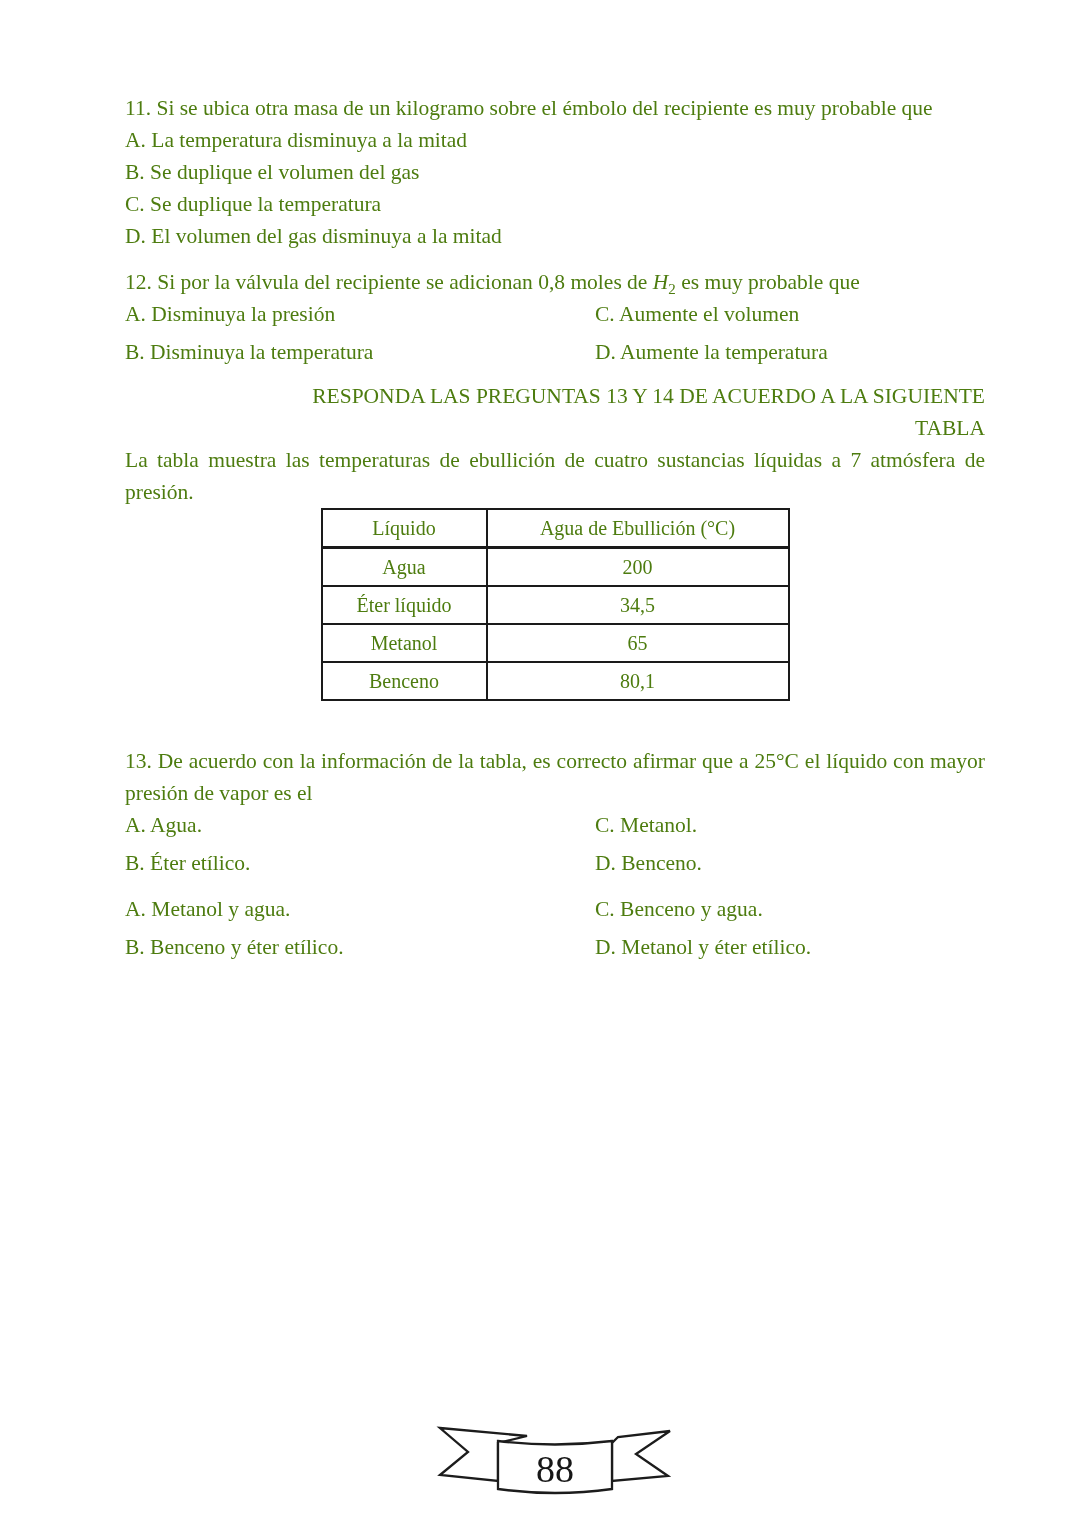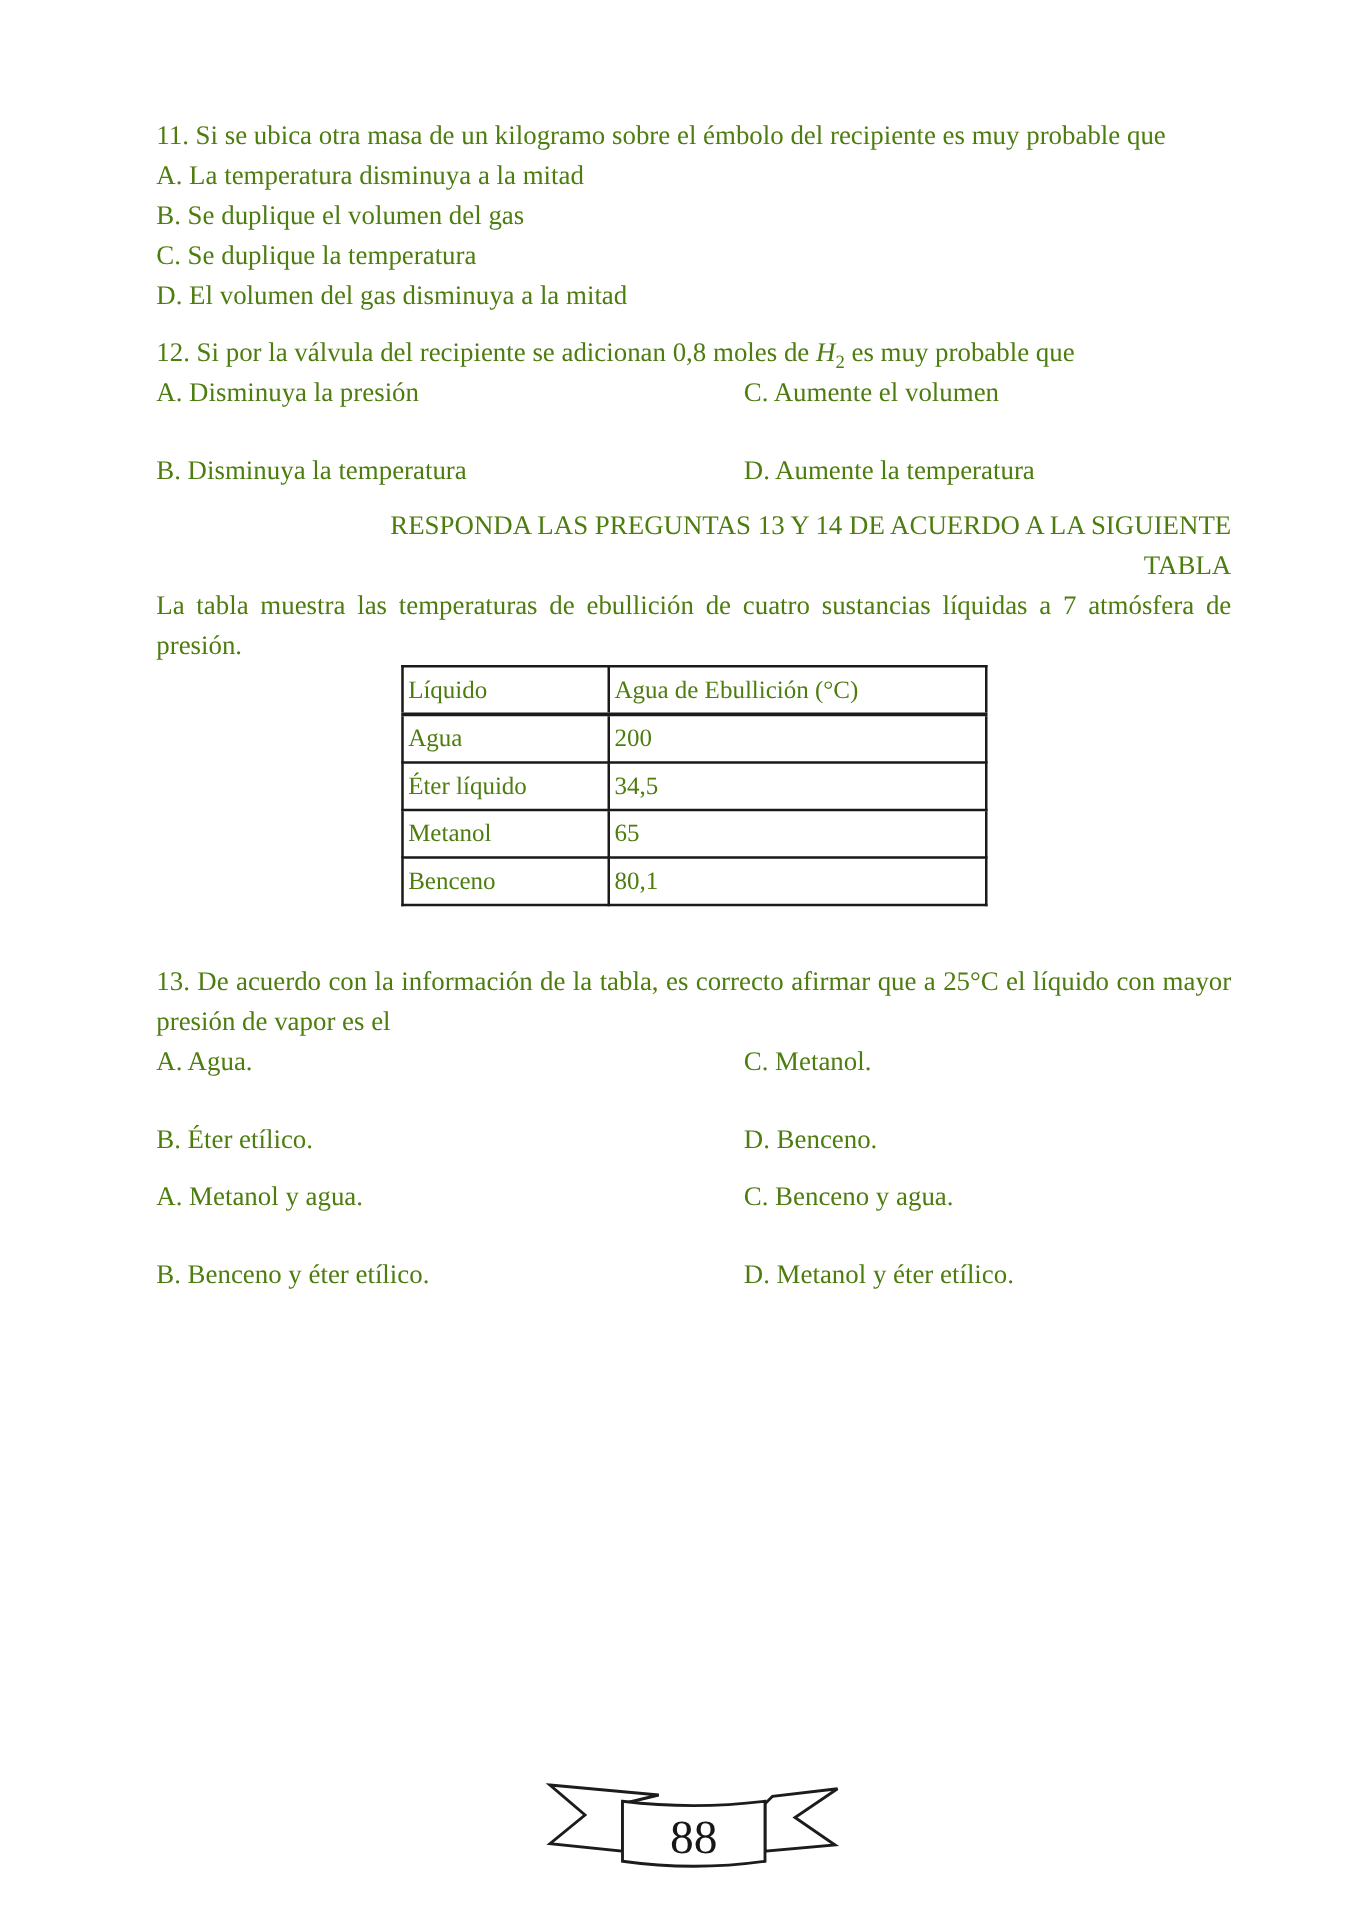--- a/index.html
+++ b/index.html
@@ -18,38 +18,38 @@
     top: 92px;
     width: 860px;
   }
   .content p { margin: 0; font-size: 21.5px; line-height: 32px; }
   .stem { text-align: justify; margin-bottom: 16px; }
   .option { margin-bottom: 18px; }
   .option.last { margin-bottom: 14px; }
   .opt-grid {
     display: grid;
     grid-template-columns: 470px 390px;
-    row-gap: 30px;
+    row-gap: 6px;
     margin-bottom: 12px;
   }
   .opt-grid.mb14 { margin-bottom: 14px; }
   .opt-grid p { margin: 0; }
   .heading { text-align: right; margin-bottom: 24px; }
   .intro { text-align: justify; margin-bottom: 18px; }
   .fml-i { font-style: italic; }
   sub.fml-sub { font-size: 15px; font-style: normal; line-height: 0; }
   table.boiling {
     border-collapse: collapse;
     margin: 0 auto 44px auto;
   }
   table.boiling th, table.boiling td {
     border: 2px solid #1a1a1a;
     font-weight: normal;
     font-size: 20px;
-    text-align: left;
+    text-align: center;
     height: 36px;
     padding: 0 4px;
   }
   table.boiling thead th { border-bottom-width: 3px; }
   table.boiling .col-liquid { width: 155px; }
   table.boiling .col-point { width: 292px; }
   .ribbon {
     position: absolute;
     left: 418px;
     top: 1406px;

